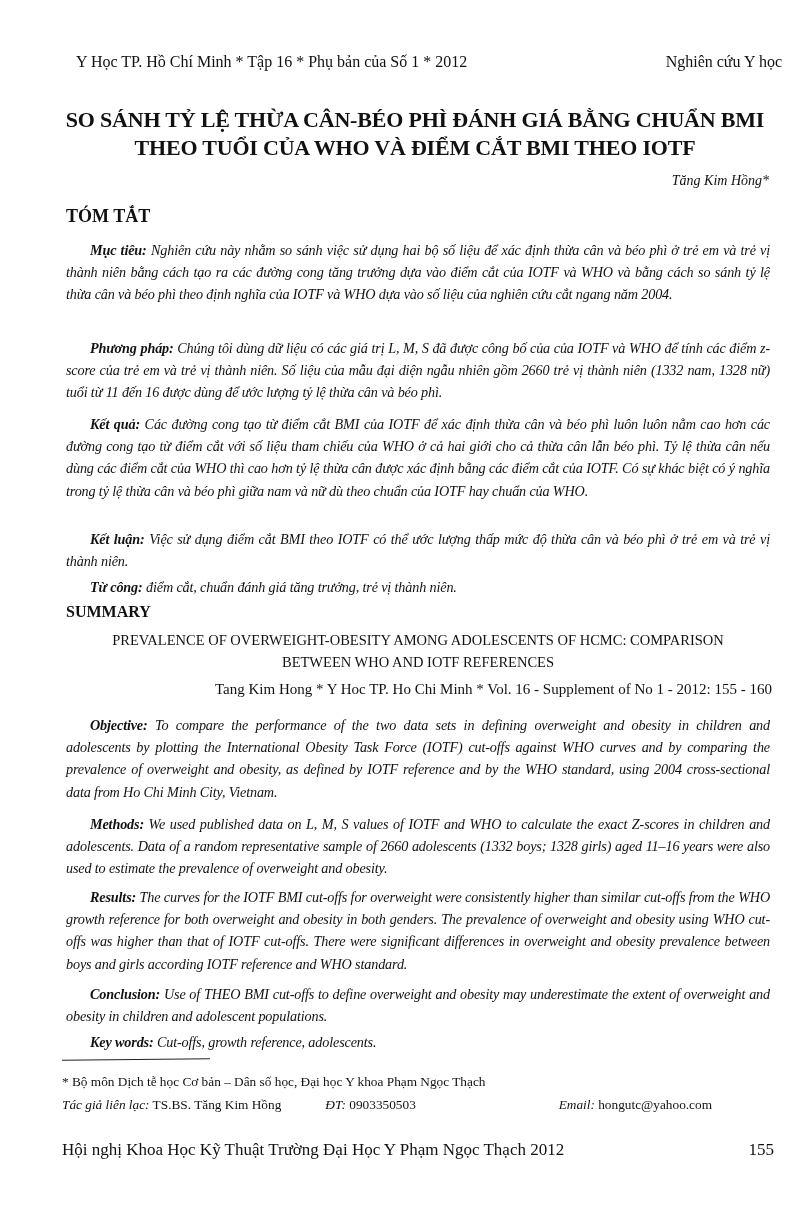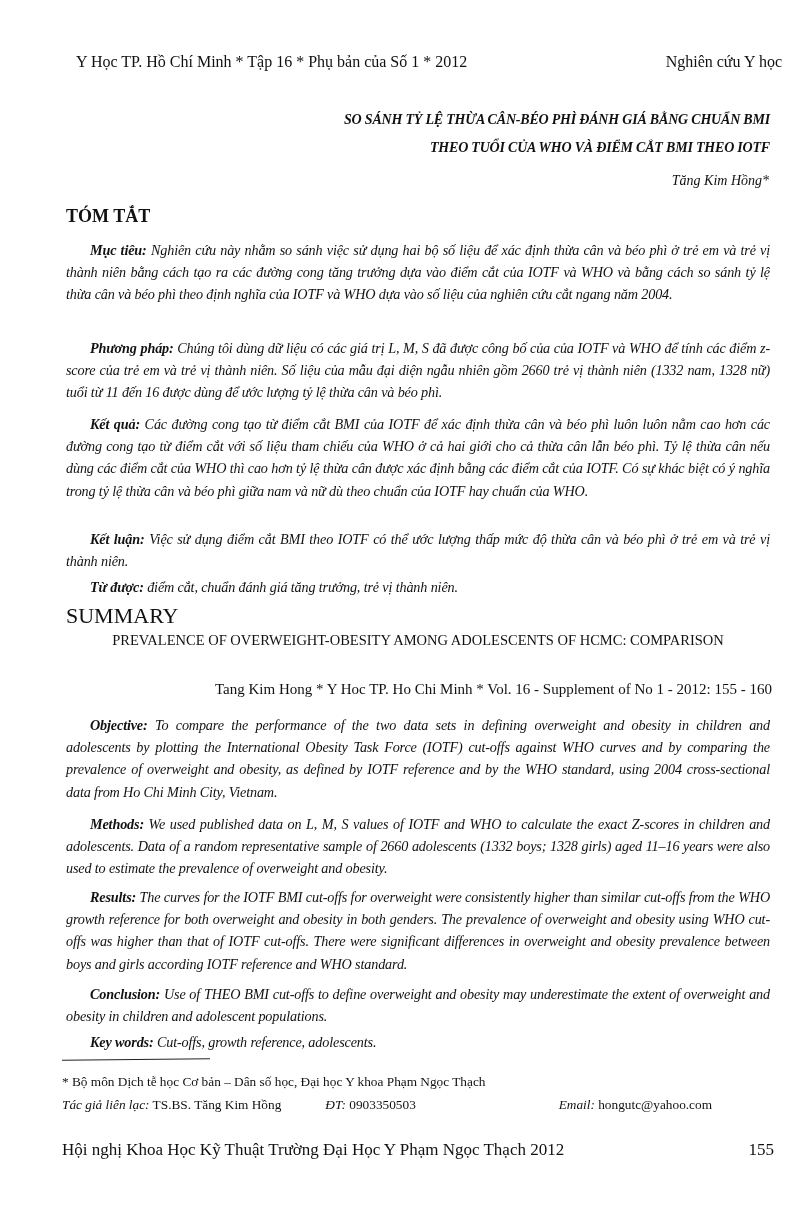--- a/index.html
+++ b/index.html
@@ -2,25 +2,25 @@
 <html><head>
   <meta charset="utf-8">
   <style>
     html, body { margin: 0; padding: 0; background: #ffffff; }
     body {
       width: 811px; height: 1206px; position: relative; overflow: hidden;
       font-family: "Liberation Serif", "DejaVu Serif", serif; color: #111;
     }
     .abs { position: absolute; }
     .running-head { top: 53px; left: 66px; width: 706px; font-size: 16px; display: flex; justify-content: space-between; margin-left: 10px; }
-    .title { top: 106px; left: 60px; width: 710px; text-align: right; font-size: 14px; font-weight: bold; line-height: 28px; letter-spacing: -0.2px; font-style: italic; }
+    .title { top: 106px; left: 60px; width: 710px; text-align: center; font-size: 22px; font-weight: bold; line-height: 28px; letter-spacing: -0.2px; }
     .author { top: 173px; right: 42px; font-size: 14px; font-style: italic; }
     .section-head { font-size: 18px; font-weight: bold; }
     .tomtat { top: 206px; left: 66px; }
-    .summary { top: 603px; left: 66px; font-weight: normal; font-size: 22px; }
+    .summary { top: 603px; left: 66px; font-weight: bold; font-size: 16px; }
     .para { left: 66px; width: 704px; font-size: 14.2px; font-style: italic; line-height: 22.2px; text-align: justify; text-indent: 24px; letter-spacing: -0.15px; }
     .para b { font-weight: bold; }
     .p-muctieu { top: 239px; }
     .p-phuongphap { top: 337px; }
     .p-ketqua { top: 413px; }
     .p-ketluan { top: 528px; font-style: italic; }
     .p-tukhoa { top: 576px; }
     .en-title { top: 629px; left: 66px; width: 704px; text-align: center; font-size: 14.5px; line-height: 22px; }
     .citation { top: 681px; left: 66px; width: 706px; text-align: right; font-size: 15px; }
     .e-objective { top: 714px; }
@@ -50,26 +50,27 @@
 </div>
 
 <div class="abs author">Tăng Kim Hồng*</div>
 
 <div class="abs section-head tomtat">TÓM TẮT</div>
 
 <div class="abs para p-muctieu"><b>Mục tiêu:</b><span> Nghiên cứu này nhằm so sánh việc sử dụng hai bộ số liệu để xác định thừa cân và béo phì ở trẻ em và trẻ vị thành niên bằng cách tạo ra các đường cong tăng trưởng dựa vào điểm cắt của IOTF và WHO và bằng cách so sánh tỷ lệ thừa cân và béo phì theo định nghĩa của IOTF và WHO dựa vào số liệu của nghiên cứu cắt ngang năm 2004.</span></div>
 <div class="abs para p-phuongphap"><b>Phương pháp:</b><span> Chúng tôi dùng dữ liệu có các giá trị L, M, S đã được công bố của của IOTF và WHO để tính các điểm z-score của trẻ em và trẻ vị thành niên. Số liệu của mẫu đại diện ngẫu nhiên gồm 2660 trẻ vị thành niên (1332 nam, 1328 nữ) tuổi từ 11 đến 16 được dùng để ước lượng tỷ lệ thừa cân và béo phì.</span></div>
 <div class="abs para p-ketqua"><b>Kết quả:</b><span> Các đường cong tạo từ điểm cắt BMI của IOTF để xác định thừa cân và béo phì luôn luôn nằm cao hơn các đường cong tạo từ điểm cắt với số liệu tham chiếu của WHO ở cả hai giới cho cả thừa cân lẫn béo phì. Tỷ lệ thừa cân nếu dùng các điểm cắt của WHO thì cao hơn tỷ lệ thừa cân được xác định bằng các điểm cắt của IOTF. Có sự khác biệt có ý nghĩa trong tỷ lệ thừa cân và béo phì giữa nam và nữ dù theo chuẩn của IOTF hay chuẩn của WHO.</span></div>
 <div class="abs para p-ketluan"><b>Kết luận:</b><span> Việc sử dụng điểm cắt BMI theo IOTF có thể ước lượng thấp mức độ thừa cân và béo phì ở trẻ em và trẻ vị thành niên.</span></div>
-<div class="abs para p-tukhoa"><b>Từ được:</b><span> điểm cắt, chuẩn đánh giá tăng trưởng, trẻ vị thành niên.</span></div>
+<div class="abs para p-tukhoa"><b>Từ công:</b><span> điểm cắt, chuẩn đánh giá tăng trưởng, trẻ vị thành niên.</span></div>
 
 <div class="abs summary">SUMMARY</div>
 
 <div class="abs en-title">
   <div>PREVALENCE OF OVERWEIGHT-OBESITY AMONG ADOLESCENTS OF HCMC: COMPARISON</div>
+  <div>BETWEEN WHO AND IOTF REFERENCES</div>
 </div>
 
 <div class="abs citation">Tang Kim Hong * Y Hoc TP. Ho Chi Minh * Vol. 16 - Supplement of No 1 - 2012: 155 - 160</div>
 
 <div class="abs para e-objective"><b>Objective:</b><span> To compare the performance of the two data sets in defining overweight and obesity in children and adolescents by plotting the International Obesity Task Force (IOTF) cut-offs against WHO curves and by comparing the prevalence of overweight and obesity, as defined by IOTF reference and by the WHO standard, using 2004 cross-sectional data from Ho Chi Minh City, Vietnam.</span></div>
 <div class="abs para e-methods"><b>Methods:</b><span> We used published data on L, M, S values of IOTF and WHO to calculate the exact Z-scores in children and adolescents. Data of a random representative sample of 2660 adolescents (1332 boys; 1328 girls) aged 11–16 years were also used to estimate the prevalence of overweight and obesity.</span></div>
 <div class="abs para e-results"><b>Results:</b><span> The curves for the IOTF BMI cut-offs for overweight were consistently higher than similar cut-offs from the WHO growth reference for both overweight and obesity in both genders. The prevalence of overweight and obesity using WHO cut-offs was higher than that of IOTF cut-offs. There were significant differences in overweight and obesity prevalence between boys and girls according IOTF reference and WHO standard.</span></div>
 <div class="abs para e-conclusion"><b>Conclusion:</b><span> Use of THEO BMI cut-offs to define overweight and obesity may underestimate the extent of overweight and obesity in children and adolescent populations.</span></div>
 <div class="abs para e-keywords"><b>Key words:</b><span> Cut-offs, growth reference, adolescents.</span></div>
 

